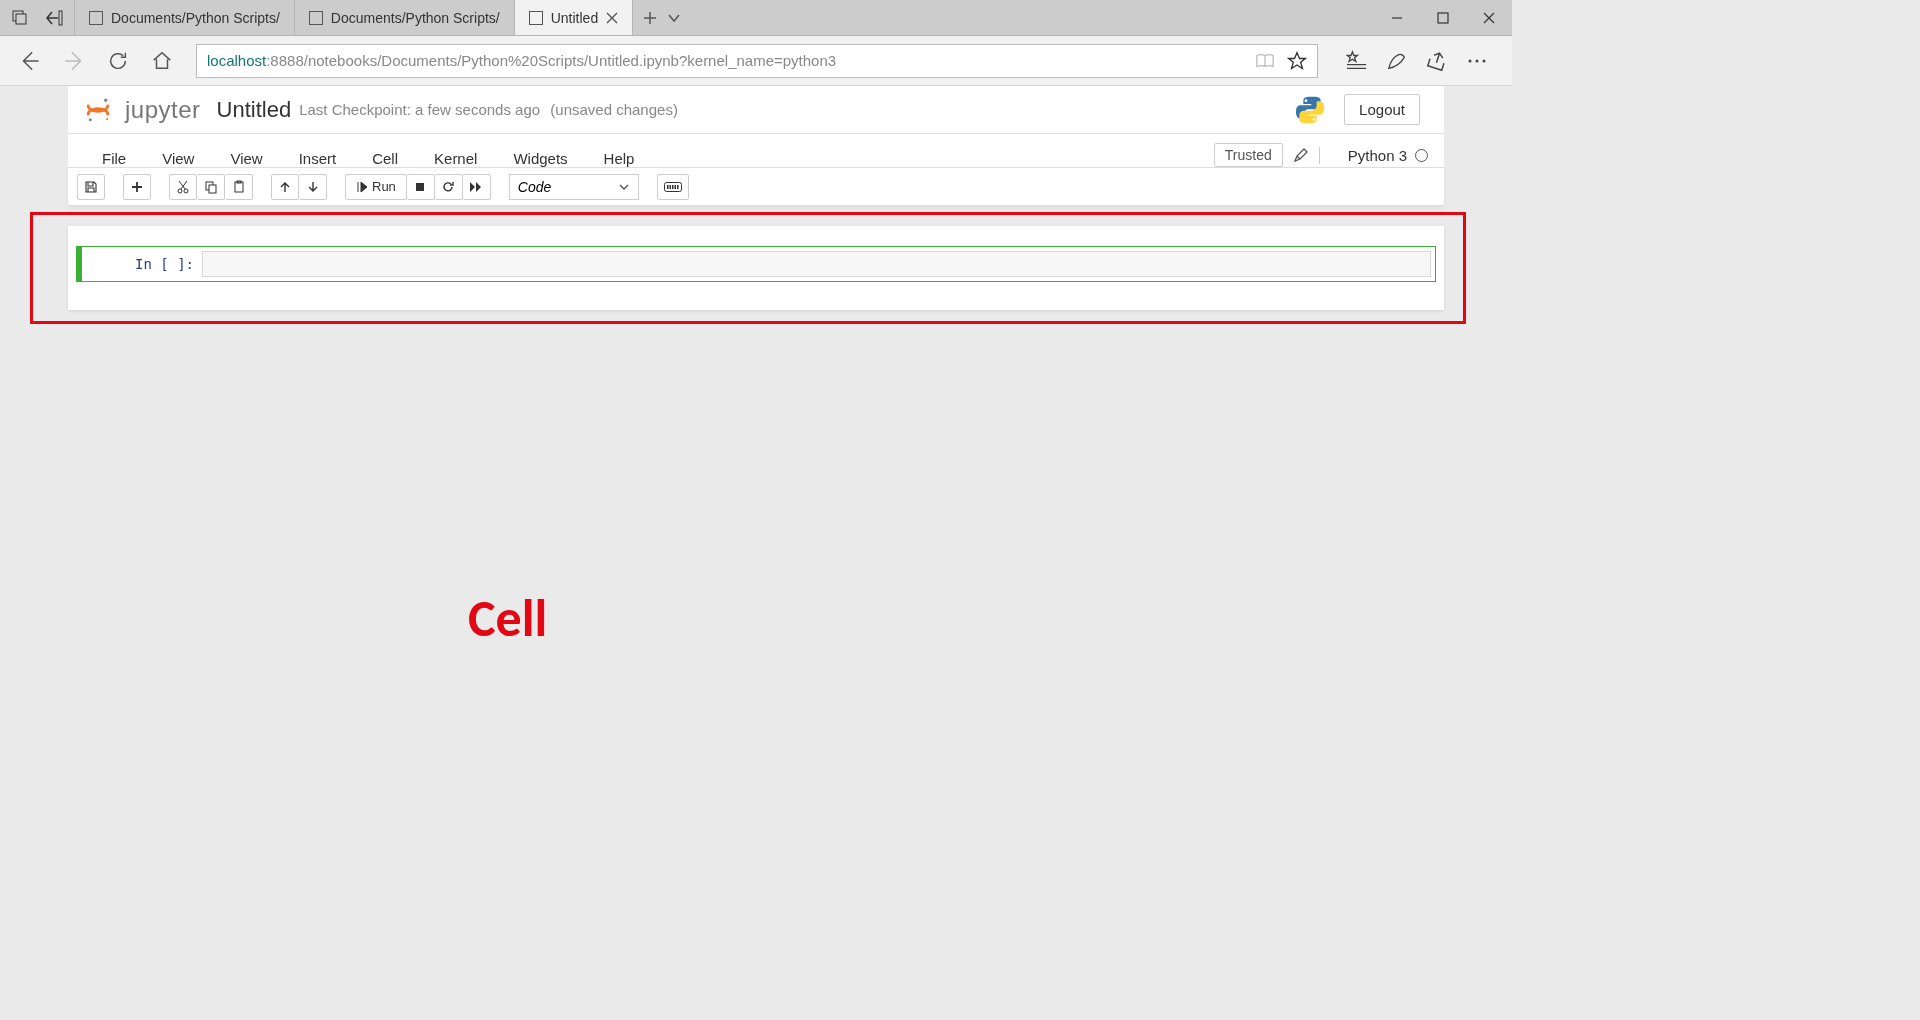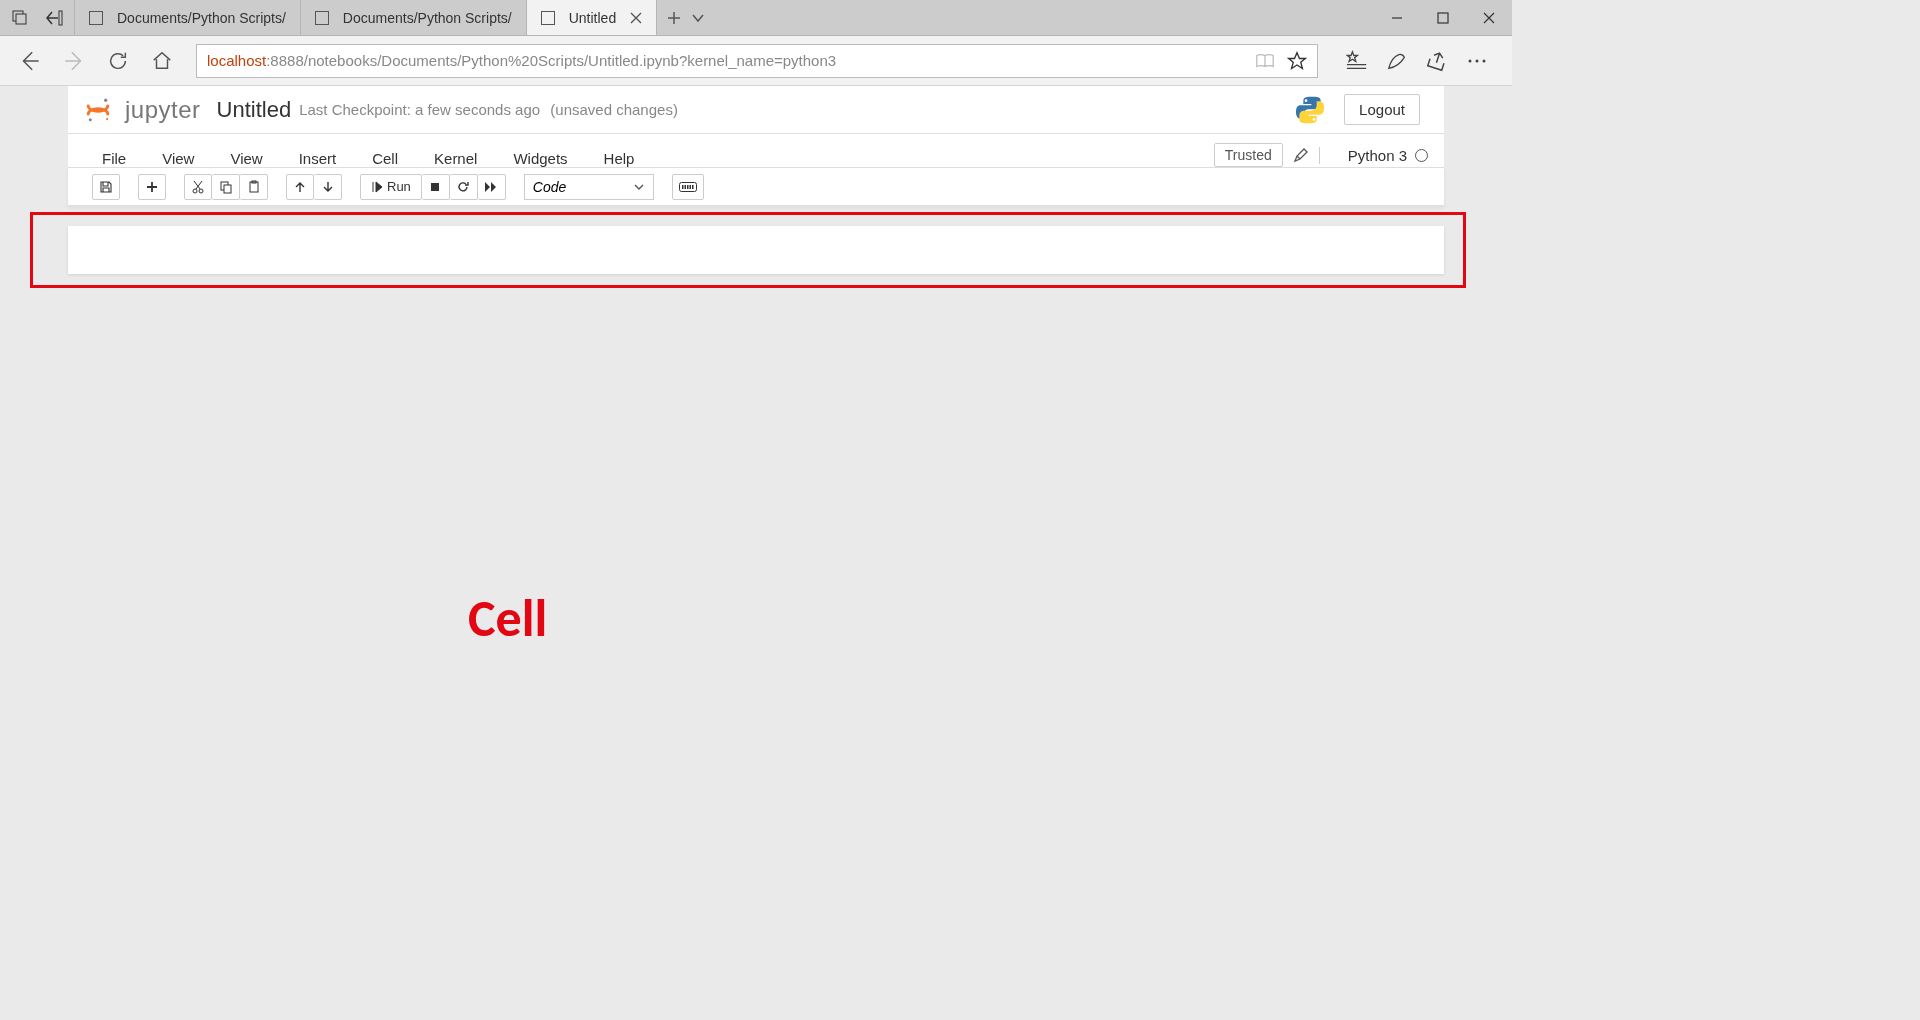--- a/index.html
+++ b/index.html
@@ -24,21 +24,21 @@
   display: flex;
   align-items: center;
   padding: 0 6px;
   gap: 6px;
   border-right: 1px solid #b5b5b5;
 }
 .win-icon { width: 28px; height: 36px; display:flex; align-items:center; justify-content:center; color:#333; }
 .tab {
   display: flex;
   align-items: center;
-  gap: 14px;
+  gap: 8px;
   padding: 0 14px;
   border-right: 1px solid #b5b5b5;
   color: #333;
   background: #ccc;
   min-width: 0;
   max-width: 240px;
   height: 100%;
   font-size: 14px;
 }
 .tab.active { background: #f2f2f2; }
@@ -54,21 +54,21 @@
   height: 50px;
   background: #f2f2f2;
   display:flex;
   align-items:center;
   padding: 0 10px;
   gap: 4px;
   border-bottom: 1px solid #d5d5d5;
 }
 .nav-btn { width:40px; height:40px; display:flex; align-items:center; justify-content:center; color:#555; }
 .url-bar { flex:1; height:34px; background:#fff; border:1px solid #bbb; display:flex; align-items:center; padding:0 10px; color:#333; font-size:15px; margin: 0 10px; }
-.url-bar .host { color:#c2410c; }
+.url-bar .host { color:#0f766e; }
 .url-bar .path { color:#888; }
 .url-right { margin-left:auto; display:flex; gap:12px; align-items:center; color:#555; }
 .nav-extra { display:flex; gap:18px; align-items:center; padding:0 14px; color:#444; }
 
 
 .jupyter-page {
   background: #eaeaea;
   height: calc(100% - 36px - 50px);
   overflow: hidden;
 }
@@ -107,21 +107,21 @@
 .trusted-box { border:1px solid #ccc; padding:3px 10px; font-size:14px; color:#555; border-radius:2px; }
 .kernel-box { display:flex; align-items:center; border-left:1px solid #ccc; padding-left:28px; gap:8px; font-size:15px; color:#333; }
 .kernel-circle { width:13px; height:13px; border:1px solid #555; border-radius:50%; }
 
 
 .jp-toolbar {
   background:#fff;
   height:38px;
   display:flex;
   align-items:center;
-  padding: 0 24px;
+  padding: 0 9px;
   gap:6px;
   border-bottom:1px solid #dfdfdf;
   margin: 0 68px;
   box-shadow: 0 2px 4px rgba(0,0,0,0.06);
 }
 .tb-btn {
   border:1px solid #ccc;
   background:#fff;
   min-width:28px;
   height:26px;
@@ -467,17 +467,21 @@
           <rect x="8" y="3" width="1.5" height="4" fill="#333"></rect>
           <rect x="10.5" y="3" width="1.5" height="4" fill="#333"></rect>
           <rect x="13" y="3" width="1.5" height="4" fill="#333"></rect>
         </svg>
     </span>
   </div>
 
   <div style="position:relative;">
     <div class="notebook-area">
       <div class="cell-highlight"></div>
+      <div class="cell">
+        <div class="cell-prompt">In [ ]:</div>
+        <div class="cell-input"></div>
+      </div>
     </div>
     <div class="annotation cell-label">Cell</div>
   </div>
 
 </div>
 
 </body></html>

